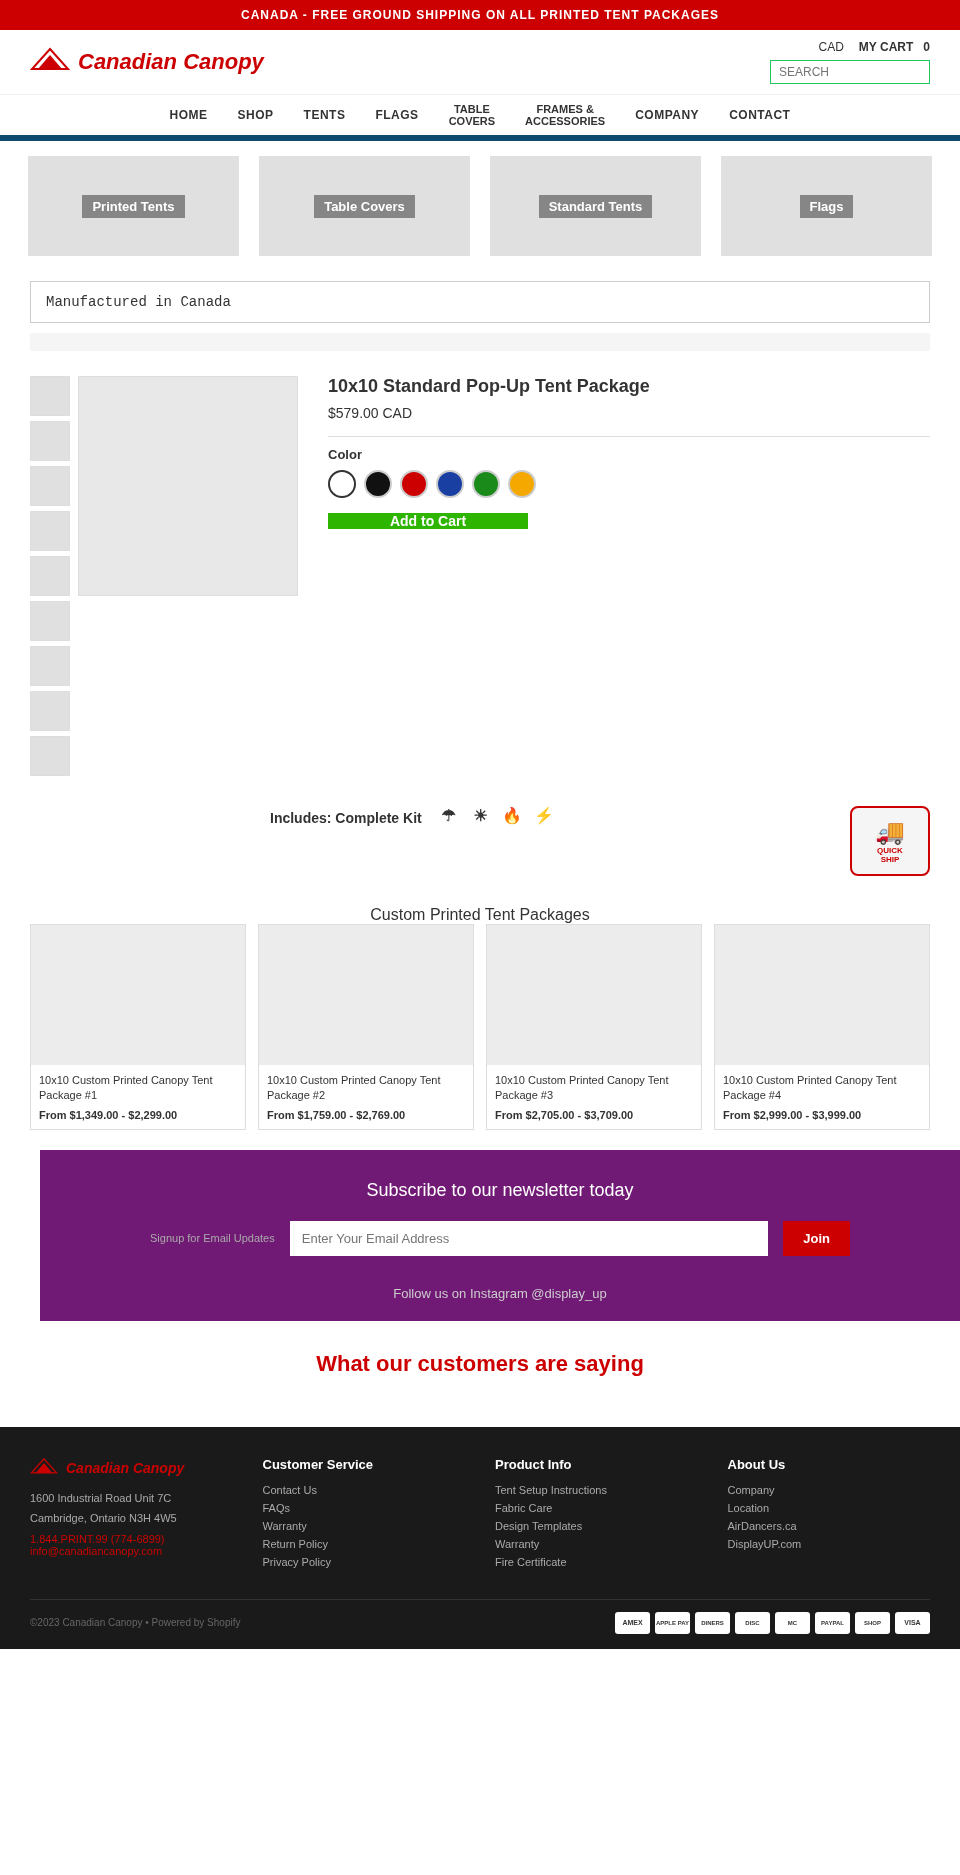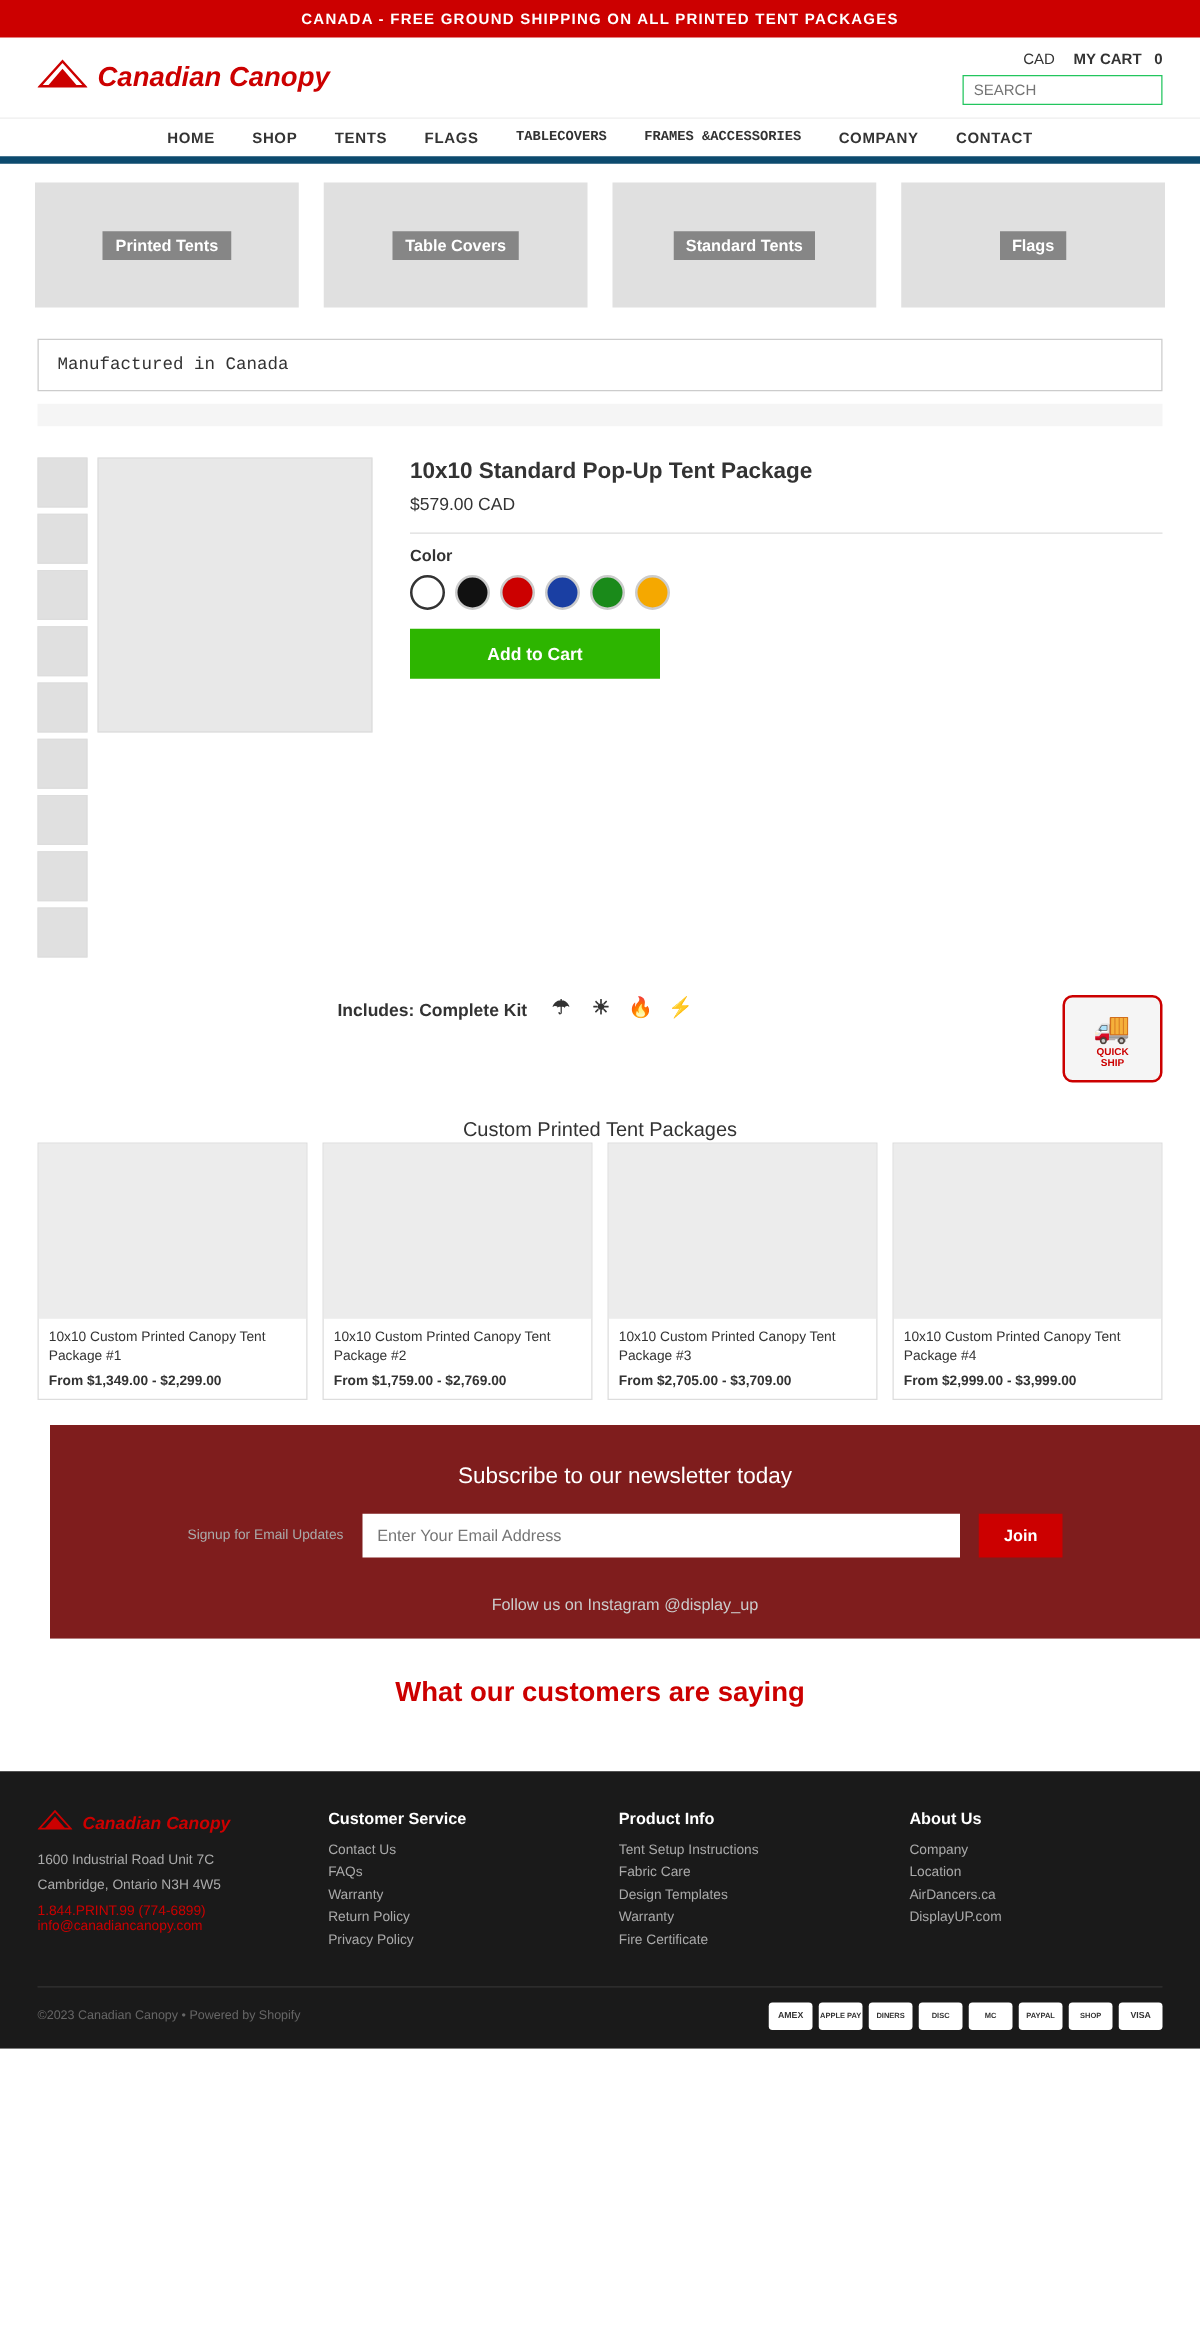--- a/index.html
+++ b/index.html
@@ -86,24 +86,23 @@
       font-size: 12px;
       font-weight: bold;
       color: #333;
       text-transform: uppercase;
       cursor: pointer;
       text-decoration: none;
       letter-spacing: 0.5px;
     }
     .nav-group {
       display: flex;
-      flex-direction: row;
-      align-items: center;
-      cursor: pointer;
-      font-family: Liberation Mono, monospace;
+      flex-direction: column;
+      align-items: center;
+      cursor: pointer;
     }
     .nav-group-top {
       font-size: 11px;
       color: #333;
       font-weight: bold;
       text-transform: uppercase;
     }
     .nav-group-bottom {
       font-size: 11px;
       color: #333;
@@ -246,21 +245,21 @@
       text-align: center;
       border: none;
       border-left: 1px solid #ccc;
       border-right: 1px solid #ccc;
       font-size: 13px;
     }
     .add-to-cart-btn {
       background: #2db500;
       color: #fff;
       border: none;
-      padding: 12px 0;
+      padding: 0 0;
       width: 200px;
       font-size: 14px;
       font-weight: bold;
       cursor: pointer;
       text-align: center;
     }
 
     
     .includes-section {
       display: flex;
@@ -347,21 +346,21 @@
       line-height: 1.4;
     }
     .package-price {
       font-size: 11px;
       font-weight: bold;
       color: #333;
     }
 
     
     .newsletter-section {
-      background: #7f1d1d;
+      background: #701a75;
       color: #fff;
       padding: 30px 30px 20px;
       margin-left: 40px;
     }
     .newsletter-title {
       text-align: center;
       font-size: 18px;
       margin-bottom: 20px;
     }
     .newsletter-row {

